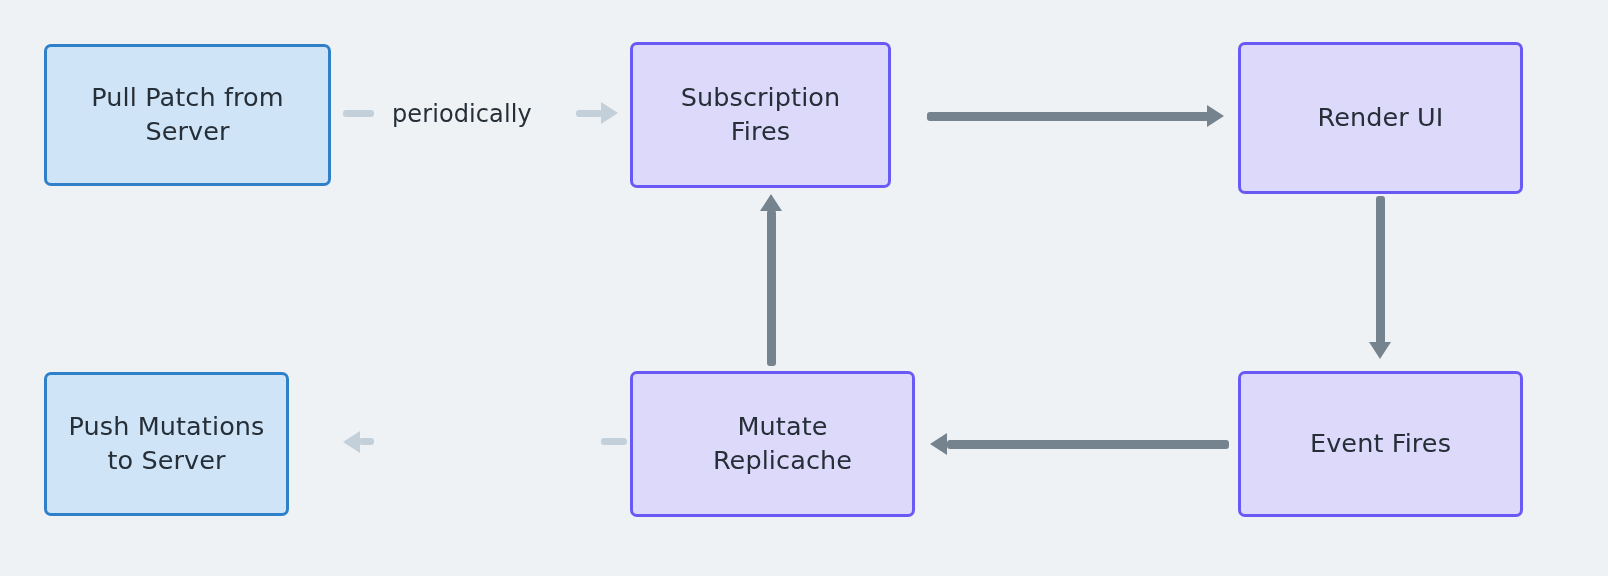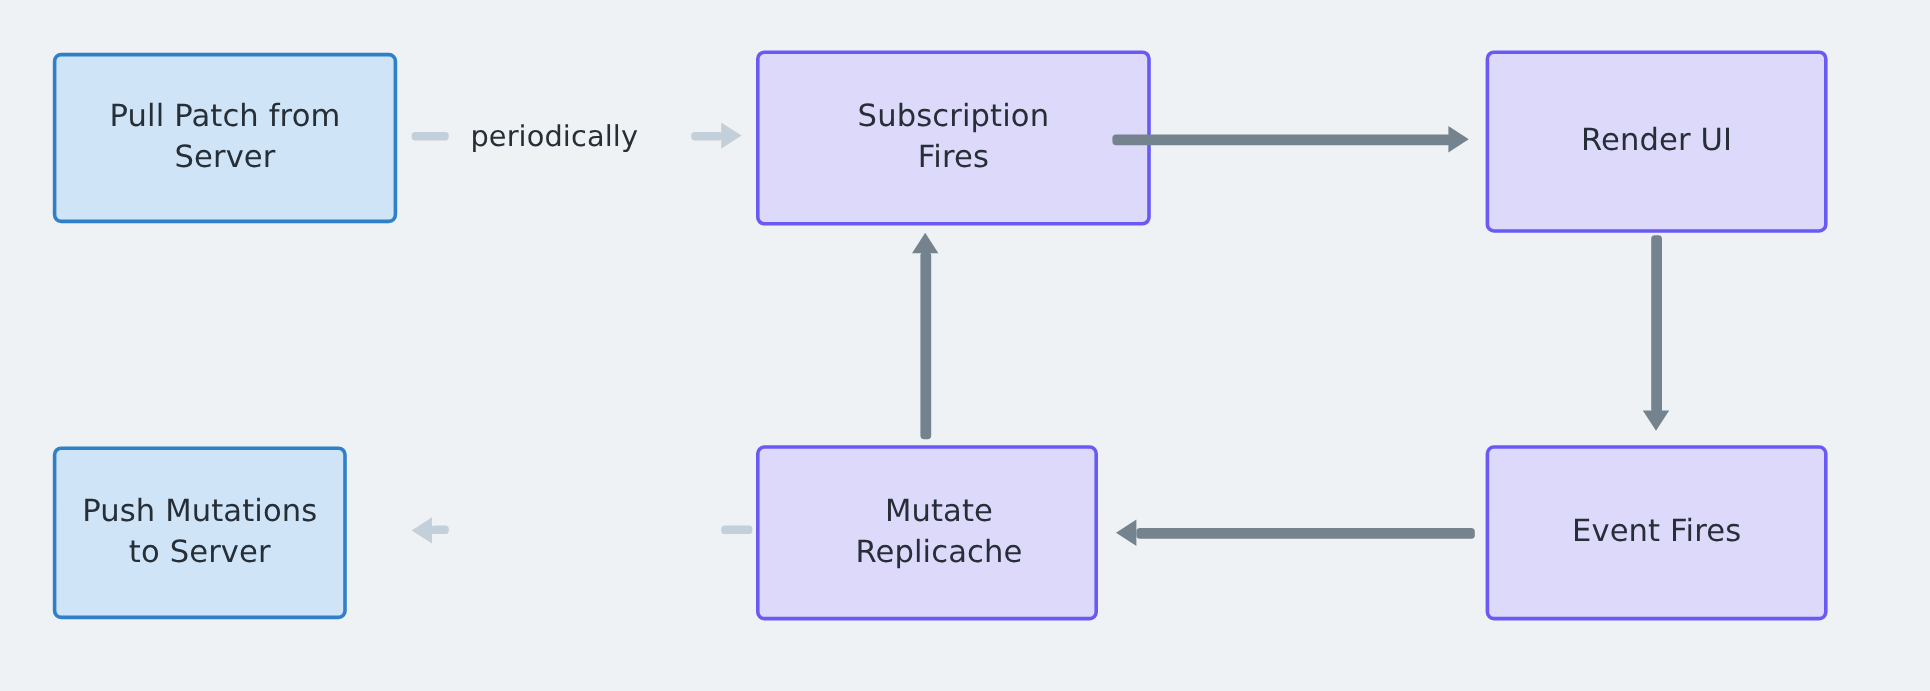--- a/index.html
+++ b/index.html
@@ -90,21 +90,21 @@
 </head>
 <body>
 
 <div id="canvas">
 
   <div class="node blue" style="left:44px; top:44px; width:287px; height:142px;text-align:center;">
     <span>Pull Patch from
 Server</span>
   </div>
 
-  <div class="node purple" style="left:630px; top:42px; width:329px; height:146px;">
+  <div class="node purple" style="left:630px; top:42px; width:261px; height:146px;">
     <span>Subscription
 Fires</span>
   </div>
 
   <div class="node purple" style="left:1238px; top:42px; width:285px; height:152px;">
     <span>Render UI</span>
   </div>
 
   <div class="node blue" style="left:44px; top:372px; width:245px; height:144px;">
     <span>Push Mutations

